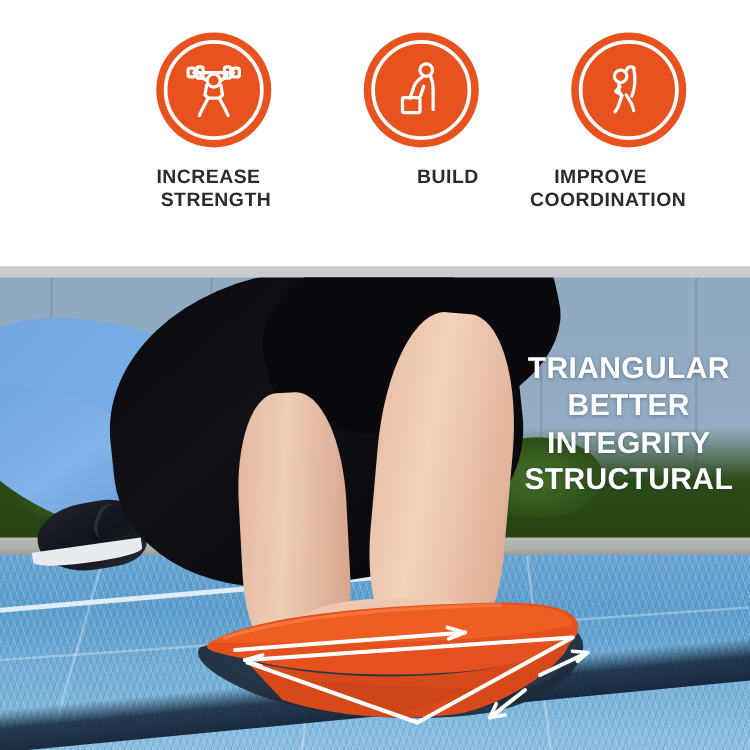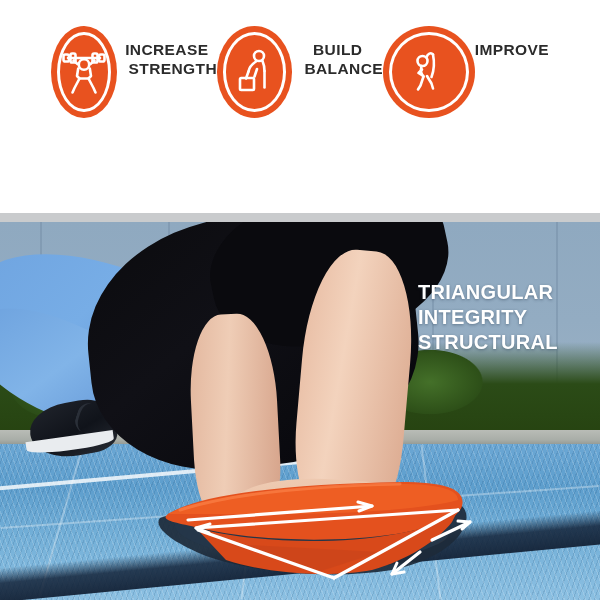--- a/index.html
+++ b/index.html
@@ -10,21 +10,21 @@
   }
   .page{position:relative;width:600px;height:600px;overflow:hidden;}
 
   
   .banner{
     position:absolute;left:0;top:0;width:600px;height:213px;
     background:#ffffff;
     display:flex;align-items:flex-start;justify-content:center;
   }
   .benefit{
-    width:166px;display:flex;flex-direction:row;align-items:flex-start;
+    width:166px;display:flex;flex-direction:column;align-items:flex-end;
     padding-top:26px;
   }
   .badge{
     width:92px;height:92px;border-radius:50%;
     background:#e8521f;
     position:relative;
     display:flex;align-items:center;justify-content:center;
   }
   .badge::after{
     content:"";position:absolute;left:6px;top:6px;right:6px;bottom:6px;
@@ -166,22 +166,22 @@
 
   
   .board{
     position:absolute;left:0;top:0;width:600px;height:378px;
     pointer-events:none;
   }
 
   
   .overlay-text{
     position:absolute;left:418px;top:58px;width:170px;
-    text-align:left;color:#ffffff;
-    font-size:20px;font-weight:bold;line-height:1.24;
+    text-align:center;color:#ffffff;
+    font-size:24px;font-weight:bold;line-height:1.24;
     letter-spacing:.3px;text-transform:uppercase;
     text-shadow:0 1px 3px rgba(30,50,70,.45);
   }
   .overlay-text span{display:block;}
 </style>
 </head>
 <body>
 
 <div class="page">
 
@@ -233,21 +233,20 @@
             <path d="M22.5 28.5 L20 35.5"></path>
 
             <rect x="14" y="35" width="14" height="12" rx="1.2"></rect>
 
             <path d="M31 26 L28.5 33.5"></path>
           </g>
         </svg>
       </div>
       <div class="benefit-label">
         <span class="l1">BUILD</span>
-        <span class="l2">BALANCE</span>
       </div>
     </div>
 
     <div class="benefit">
       <div class="badge">
         <svg width="58" height="58" viewBox="0 0 58 58" aria-hidden="true">
           <g fill="none" stroke="#ffffff" stroke-width="2.6" stroke-linecap="round" stroke-linejoin="round">
 
             <circle cx="22.5" cy="18" r="5"></circle>
 
@@ -259,20 +258,21 @@
 
             <path d="M22 26.5 L18.5 30 L22.5 32.5"></path>
 
             <path d="M23.5 33.5 L20.5 42.5 L18 46.5"></path>
             <path d="M27 33 L31.5 40.5 L33 45.5"></path>
           </g>
         </svg>
       </div>
       <div class="benefit-label">
         <span class="l1">IMPROVE</span>
+        <span class="l2">COORDINATION</span>
       </div>
     </div>
 
   </div>
 
   <div class="divider"></div>
 
   <div class="photo">
 
     <div class="wall"></div>
@@ -348,18 +348,19 @@
 
         <line x1="432" y1="318" x2="470" y2="300"></line>
         <path d="M470 300 L458 299 M470 300 L462 307" stroke-width="3"></path>
         <line x1="392" y1="352" x2="420" y2="330"></line>
         <path d="M392 352 L397 341 M392 352 L404 350" stroke-width="3"></path>
       </g>
     </svg>
 
     <div class="overlay-text">
       <span>TRIANGULAR</span>
+      <span>BETTER</span>
       <span>INTEGRITY</span>
       <span>STRUCTURAL</span>
     </div>
 
   </div>
 </div>
 
 </body></html>

